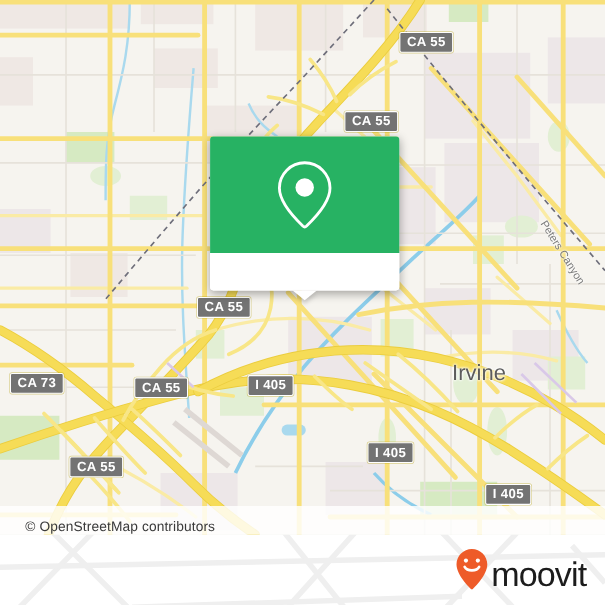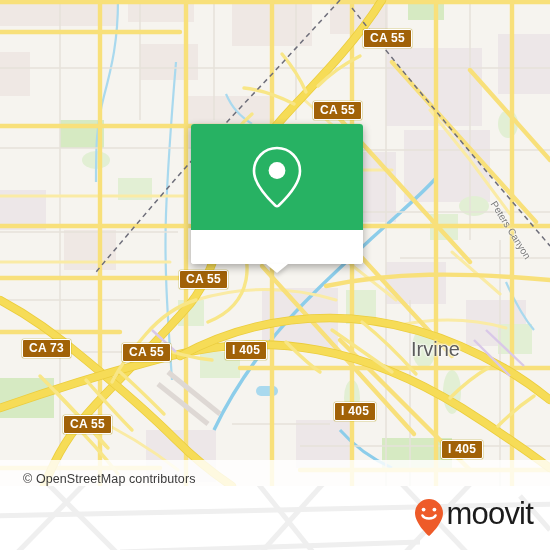--- a/index.html
+++ b/index.html
@@ -49,21 +49,21 @@
     font-size: 12.5px;
     color: #3a3a3a;
     padding-left: 11px;
     letter-spacing: 0.1px;
     white-space: nowrap;
   }
 
   
   .shield {
     position: absolute;
-    background: #a16207;
+    background: #737373;
     border: 1.6px solid #ffffff;
     border-radius: 2px;
     color: #ffffff;
     font-size: 12px;
     font-weight: bold;
     line-height: 17px;
     height: 17px;
     padding: 0 6px;
     white-space: nowrap;
     text-align: center;
@@ -153,21 +153,21 @@
     color: #3c3c3c;
     white-space: nowrap;
     letter-spacing: 0.1px;
   }
   #brand {
     position: absolute;
     right: 17px;
     top: 50%;
     transform: translateY(-50%);
     display: flex;
-    align-items: flex-start;
+    align-items: flex-end;
     gap: 2px;
   }
   #brand-name {
     font-size: 31px;
     color: #1c1c1c;
     letter-spacing: -0.8px;
     line-height: 1;
   }
 </style>
 </head>
@@ -358,28 +358,28 @@
         <path d="M152 330 L 176 352"></path>
       </g>
 
       <path class="rail" d="M340 0 C 318 24, 296 48, 274 72 C 238 110, 200 150, 166 190 C 140 220, 118 246, 96 272"></path>
       <path class="rail" d="M352 8 C 390 56, 430 104, 470 152 C 502 190, 528 220, 550 246"></path>
     </svg>
 
     <div class="shield" style="left:363px;top:29px;">CA 55</div>
     <div class="shield" style="left:313px;top:101px;">CA 55</div>
     <div class="shield" style="left:179px;top:270px;">CA 55</div>
-    <div class="shield" style="left:22px;top:339px;">CA 73</div>
+    <div class="shield" style="left:9px;top:339px;">CA 73</div>
     <div class="shield" style="left:122px;top:343px;">CA 55</div>
     <div class="shield" style="left:225px;top:341px;">I 405</div>
     <div class="shield" style="left:334px;top:402px;">I 405</div>
     <div class="shield" style="left:63px;top:415px;">CA 55</div>
     <div class="shield" style="left:441px;top:440px;">I 405</div>
 
-    <div class="place-label" style="left:411px;top:338px;">Irvine</div>
+    <div class="place-label" style="left:411px;top:328px;">Irvine</div>
 
     <div class="road-label" style="left:498px;top:199px;transform:rotate(58deg);transform-origin:0 0;">Peters Canyon</div>
 
     <div id="popup-card">
       <div id="popup-header">
         <svg width="56" height="66" viewBox="0 0 56 66">
           <path d="M28 4 C 15.3 4 5 14.3 5 27 C 5 40 19 54.5 26.3 61.5 C 27.3 62.4 28.7 62.4 29.7 61.5 C 37 54.5 51 40 51 27 C 51 14.3 40.7 4 28 4 Z" fill="none" stroke="#ffffff" stroke-width="2.6"></path>
           <circle cx="28" cy="26.5" r="8.4" fill="#ffffff"></circle>
         </svg>
       </div>

